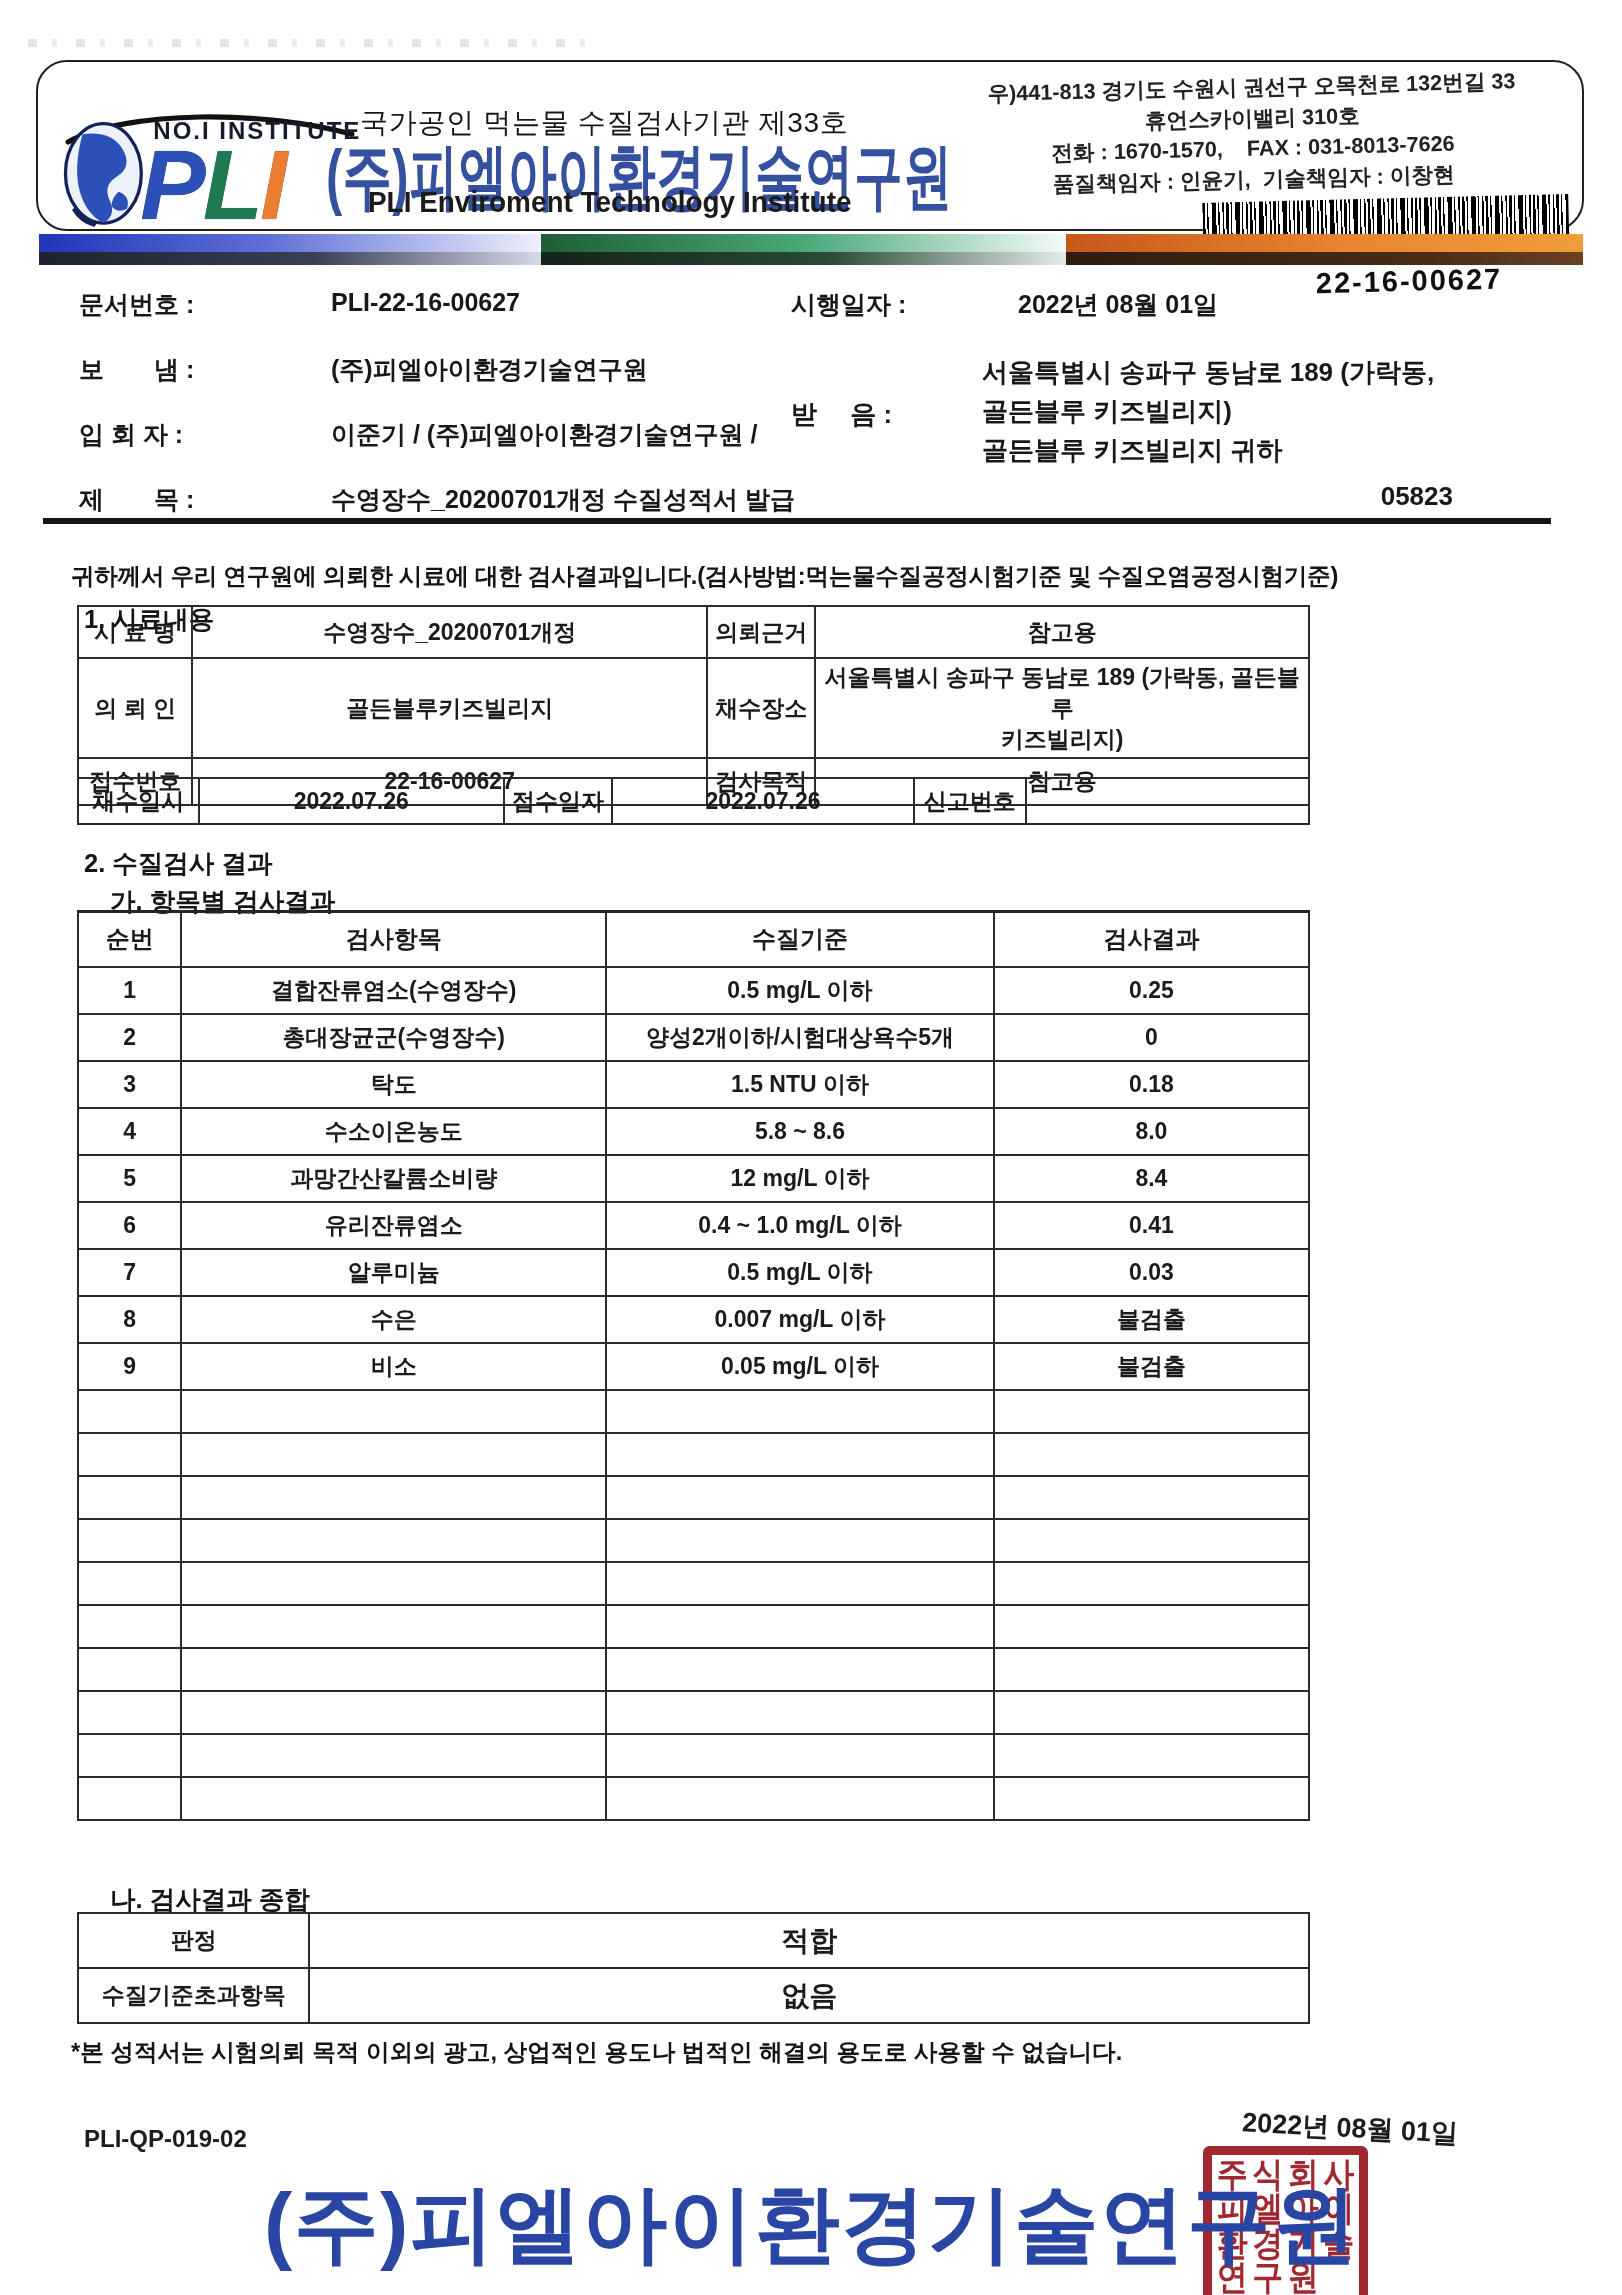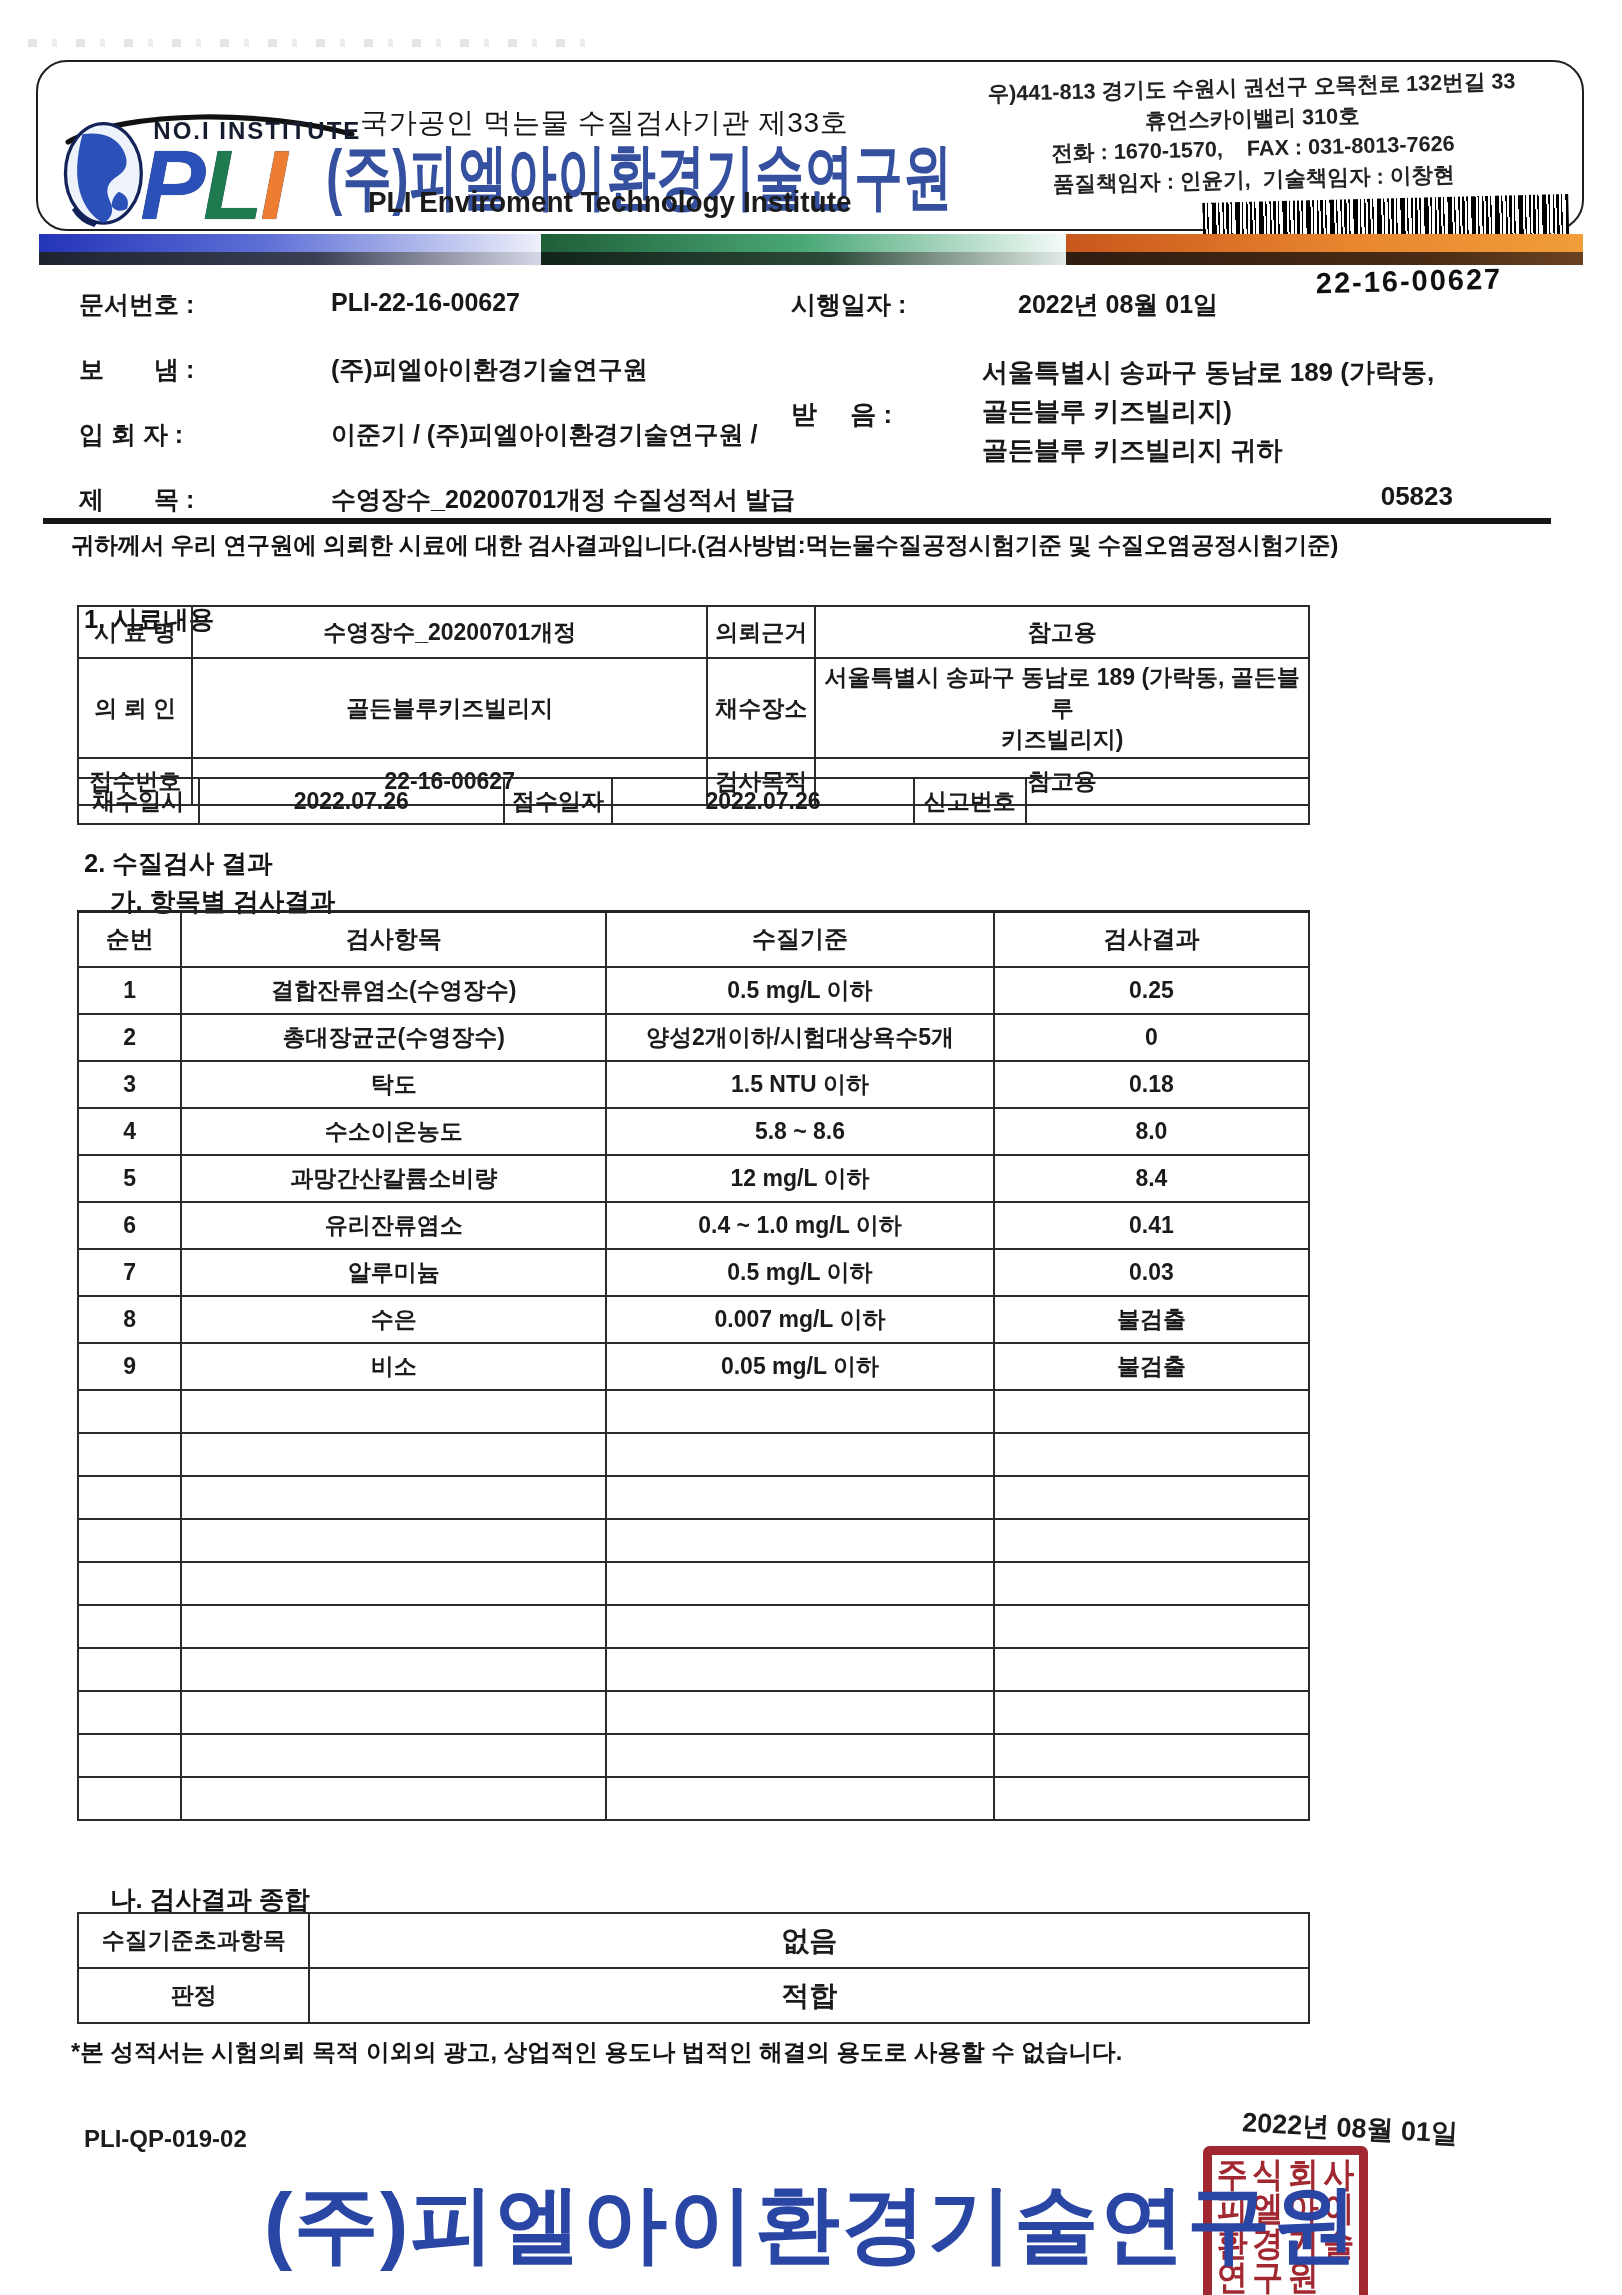--- a/index.html
+++ b/index.html
@@ -60,21 +60,21 @@
   .mrow{margin-bottom:32px;display:flex;}
   .mlabel{display:inline-block;min-width:216px;white-space:pre;}
   .mval{white-space:pre;margin-left:36px;}
   .recv{display:flex;margin-bottom:5.2px;font-size:26px;font-weight:700;}
   .recv .mlabel{min-width:191px;margin-top:44px;}
   .recv-lines div{line-height:1.5;white-space:pre;}
   .postal{text-align:right;padding-right:98px;margin-top:10.5px;font-size:26px;font-weight:700;}
 
   .rule{position:absolute;left:43px;top:518px;width:1508px;height:5.9px;background:#161616;}
 
-  .intro{position:absolute;left:71px;top:529px;font-size:23.6px;font-weight:700;
+  .intro{position:absolute;left:71px;top:560px;font-size:23.6px;font-weight:700;
          letter-spacing:-0.3px;white-space:nowrap;color:#141414;}
 
   .sec-title{position:absolute;font-size:25.5px;font-weight:700;color:#151515;white-space:pre;}
   .t-sample{top:602px;left:84px;}
   .t-results{top:846px;left:84px;}
   .t-sub-a{top:884px;left:110px;}
   .t-sub-na{top:1882px;left:110px;}
 
   
   table{border-collapse:collapse;table-layout:fixed;}
@@ -398,27 +398,27 @@
   <div class="sec-title t-sub-na" data-interactable="false">나. 검사결과 종합</div>
 
   <table class="tbl t3" data-interactable="false">
     <colgroup>
         <col style="width:18.8%">
         <col style="width:81.2%">
       </colgroup>
     <tbody data-interactable="false">
 
         <tr data-interactable="false">
+          <td class="sum-label" data-interactable="false">판정</td>
+          <td class="sum-value" data-interactable="false">적합</td>
+        </tr>
+
+        <tr data-interactable="false">
           <td class="sum-label" data-interactable="false">수질기준초과항목</td>
           <td class="sum-value" data-interactable="false">없음</td>
-        </tr>
-
-        <tr data-interactable="false">
-          <td class="sum-label" data-interactable="false">판정</td>
-          <td class="sum-value" data-interactable="false">적합</td>
         </tr>
       </tbody>
   </table>
 
   <div class="footnote" data-interactable="false">*본 성적서는 시험의뢰 목적 이외의 광고, 상업적인 용도나 법적인 해결의 용도로 사용할 수 없습니다.</div>
 
   <div class="doc-code" data-interactable="false">PLI-QP-019-02</div>
   <div class="foot-date" data-interactable="false">2022년 08월 01일</div>
 
   <div class="company-large" data-interactable="false">(주)피엘아이환경기술연구원</div>

